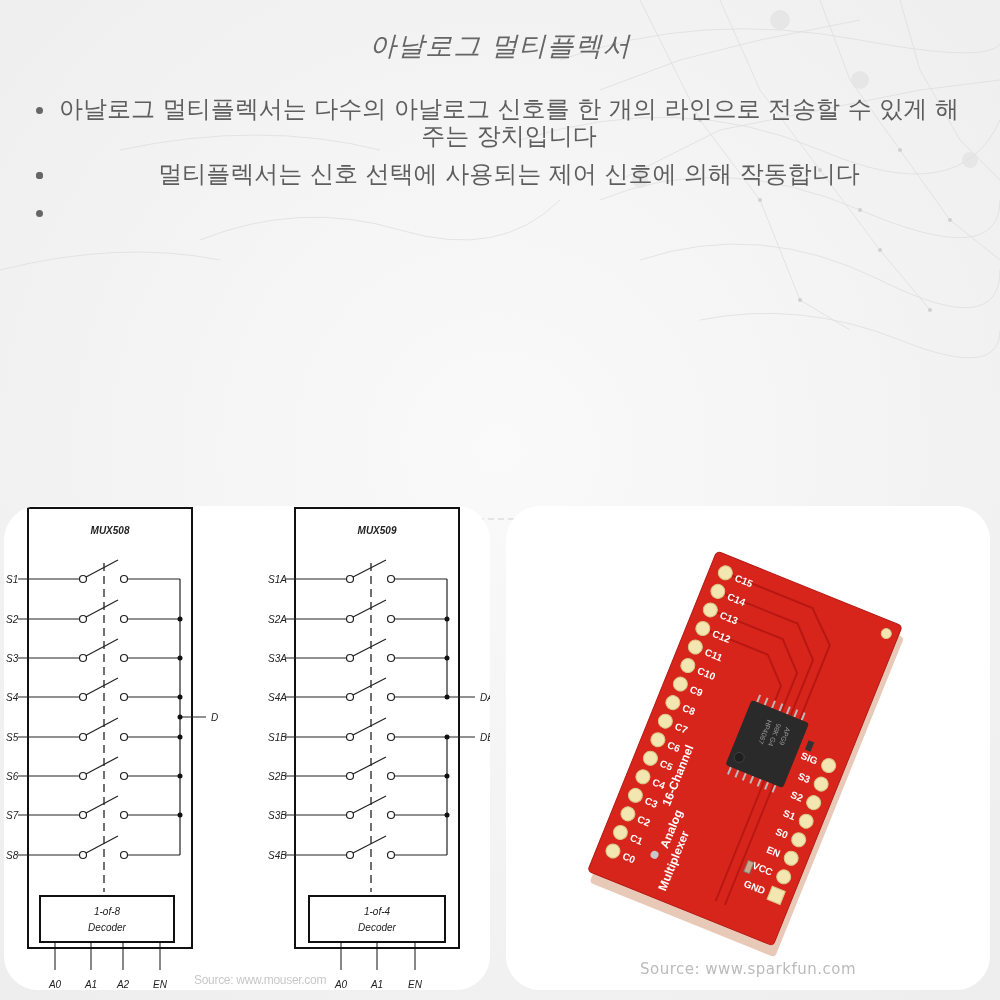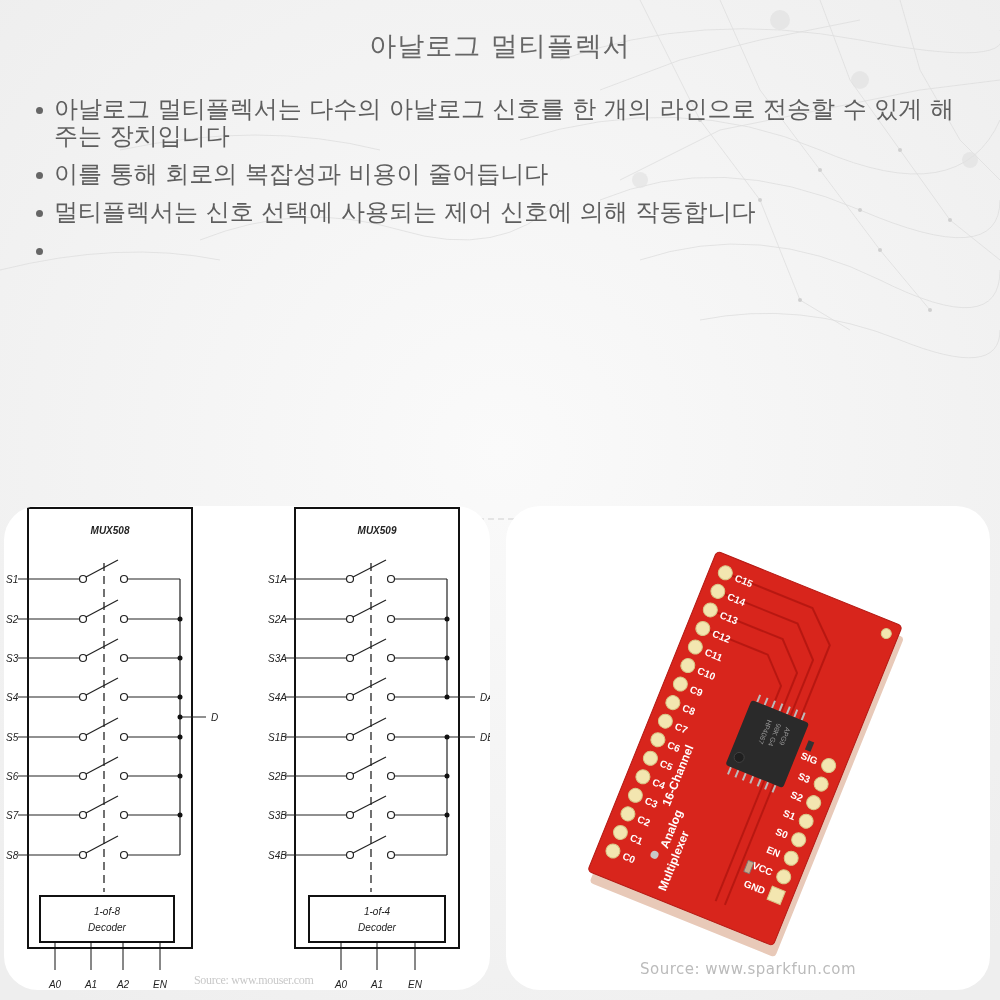--- a/index.html
+++ b/index.html
@@ -1,27 +1,27 @@
 <!DOCTYPE html>
 <html><head>
 <meta charset="utf-8">
 <style>
   html,body{margin:0;padding:0;}
   body{width:1000px;height:1000px;position:relative;overflow:hidden;background:#f4f4f4;font-family:"DejaVu Sans","Liberation Sans",sans-serif;color:#555;}
   .bg{position:absolute;left:0;top:0;width:1000px;height:1000px;}
-  .title{position:absolute;left:0;top:28px;width:1000px;text-align:center;font-size:27px;color:#666;letter-spacing:1px;}
+  .title{position:absolute;left:0;top:28px;width:1000px;text-align:center;font-size:27px;color:#666;letter-spacing:1px;font-style:italic;}
   .bullets{position:absolute;left:34px;top:96px;width:930px;margin:0;padding:0;list-style:none;}
-  .bullets li{position:relative;padding-left:20px;font-size:24px;line-height:27px;color:#5e5e5e;margin-bottom:11px;}
+  .bullets li{position:relative;padding-left:20px;font-size:24px;line-height:27px;color:#5e5e5e;margin-bottom:11px;text-align:center;}
   .bullets li .dot{position:absolute;left:2px;top:11px;width:7px;height:7px;border-radius:50%;background:#666;}
   .divider{position:absolute;left:26px;top:518px;width:950px;height:0;border-top:2px dashed #e4e4e4;}
   .panel{position:absolute;top:506px;height:484px;background:#fff;border-radius:34px;overflow:hidden;}
   .panel.left{left:4px;width:486px;font-style:italic;}
   .panel.right{left:506px;width:484px;}
   .src{position:absolute;font-size:13px;color:#c8c8c8;}
-  .src.left{left:194px;top:973px;font-family:Liberation Serif, serif;font-size:12px;letter-spacing:-0.3px;}
+  .src.left{left:194px;top:973px;font-family:Liberation Sans, sans-serif;font-size:12px;letter-spacing:-0.3px;}
   .src.right{left:0;width:100%;text-align:center;bottom:12px;font-size:15px;color:#bbb;letter-spacing:0.5px;margin-top:22px;}
   svg text{font-family:"Liberation Sans",sans-serif;}
 </style>
 </head>
 <body>
 
 <svg class="bg" viewBox="0 0 1000 1000">
   <defs>
     <radialGradient id="g1" cx="50%" cy="45%" r="70%">
       <stop offset="0" stop-color="#fafafa"></stop>
@@ -61,21 +61,21 @@
       <circle cx="860" cy="80" r="9"></circle>
       <circle cx="640" cy="180" r="8"></circle>
       <circle cx="970" cy="160" r="8"></circle>
   </g>
 </svg>
 
 <div class="title">아날로그 멀티플렉서</div>
 
 <ul class="bullets">
   <li><span class="dot"></span><span>아날로그 멀티플렉서는 다수의 아날로그 신호를 한 개의 라인으로 전송할 수 있게 해주는 장치입니다</span></li>
-  <li><span class="dot"></span><span>이를 통해 회로의 복잡성과 비용이 줄어듭니다</span></li>
+  <li><span class="dot"></span></li>
   <li><span class="dot"></span><span>멀티플렉서는 신호 선택에 사용되는 제어 신호에 의해 작동합니다</span></li>
   <li><span class="dot"></span></li>
 </ul>
 
 <div class="divider"></div>
 
 <div class="panel left">
   <svg width="486" height="484" viewBox="4 506 486 484">
     <g stroke="#111" fill="none">
 

